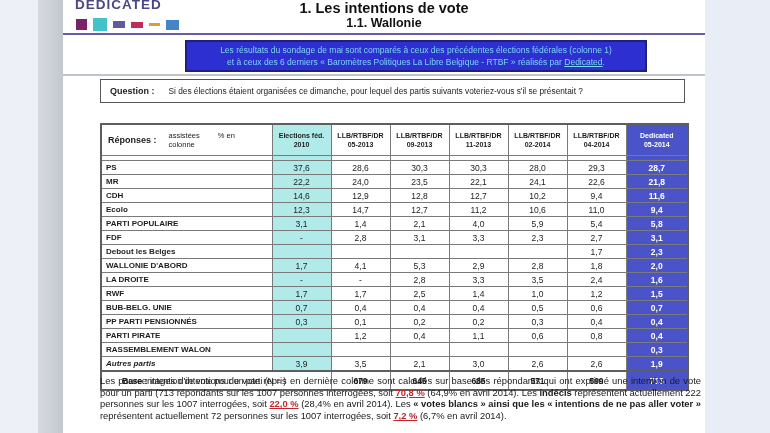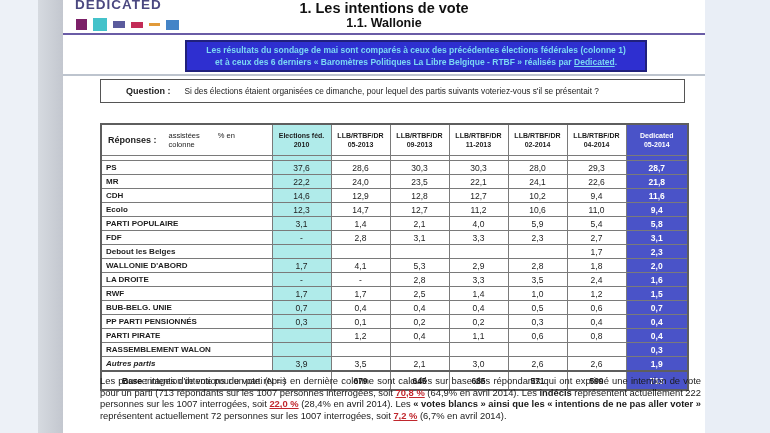--- a/index.html
+++ b/index.html
@@ -23,28 +23,28 @@
   
   .title{position:absolute;left:0;top:0;width:100%;text-align:center;
     font-size:14.5px;font-weight:bold;color:#111;}
   .subtitle{position:absolute;left:0;top:16px;width:100%;text-align:center;
     font-size:12.5px;font-weight:bold;color:#111;}
   .purple-line{position:absolute;left:0;top:33px;width:642px;height:2px;background:#6a5ca6;}
 
   
   .banner{position:absolute;left:122px;top:40px;width:462px;box-sizing:border-box;
     background:#2e2fd0;border:2px solid #20207c;color:#7bd8f3;
-    font-size:8.5px;font-weight:bold;line-height:12px;text-align:center;padding:2px 3px;}
+    font-size:8.5px;font-weight:normal;line-height:12px;text-align:center;padding:2px 3px;}
   .banner a, .banner .link{color:#7bd8f3;text-decoration:underline;cursor:pointer;}
   .divider{position:absolute;left:0;top:74px;width:642px;height:2px;background:#bdc4ce;}
 
   
   .question-box{position:absolute;left:37px;top:79px;width:585px;height:24px;
     box-sizing:border-box;border:1px solid #555;display:flex;align-items:center;background:#fff;}
-  .q-label{font-weight:bold;font-size:9px;margin-left:25px;white-space:nowrap;}
+  .q-label{font-weight:bold;font-size:9px;margin-left:9px;white-space:nowrap;}
   .q-text{font-size:8.3px;margin-left:14px;white-space:nowrap;}
 
   
   .main-table{position:absolute;left:37px;top:123px;width:587px;
     border-collapse:collapse;table-layout:fixed;border:2px solid #5e5e5e;}
   .main-table td,.main-table th{border:1px solid #7a7a7a;padding:0;overflow:hidden;}
   .hdr th{height:30px;font-size:7px;font-weight:bold;text-align:center;line-height:9px;vertical-align:middle;}
   .resp-th{text-align:left;vertical-align:middle;}
   .resp-inner{display:flex;align-items:center;}
   .resp-label{font-size:9px;font-weight:bold;margin-left:6px;white-space:nowrap;}

